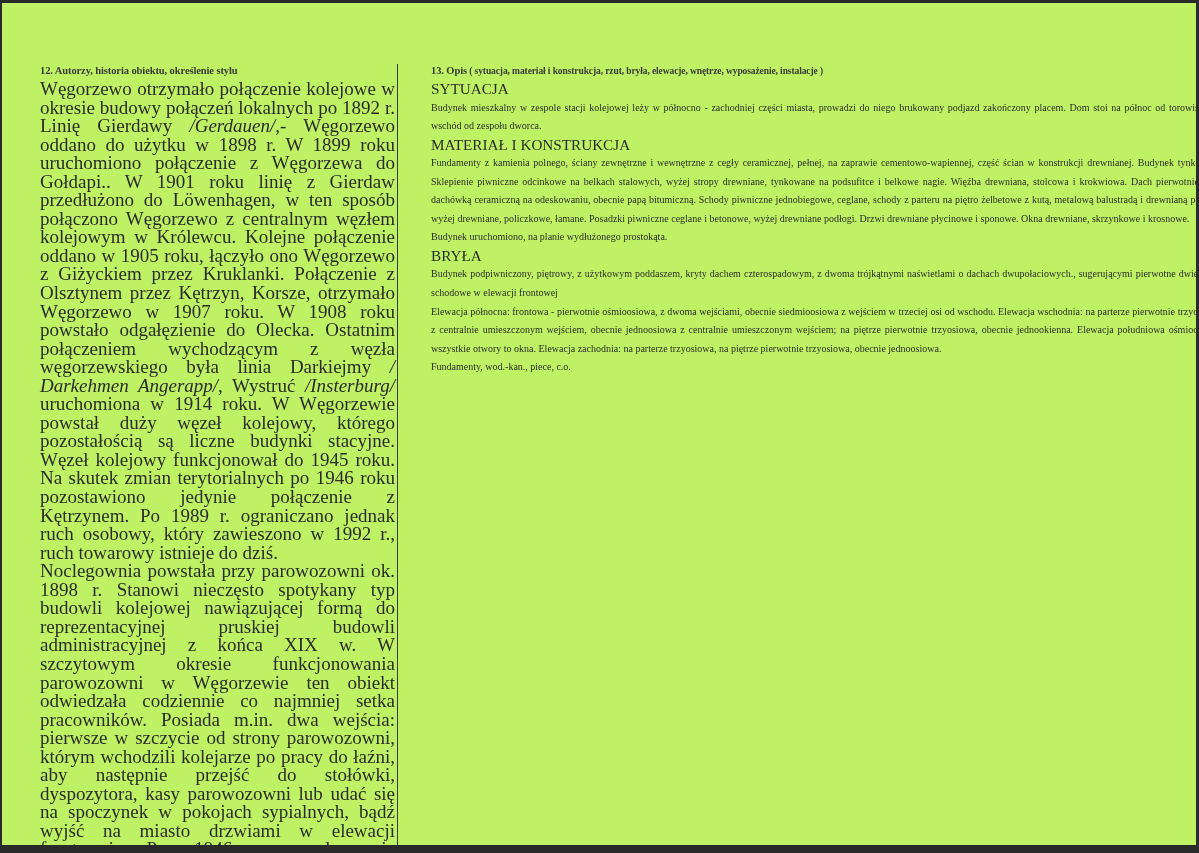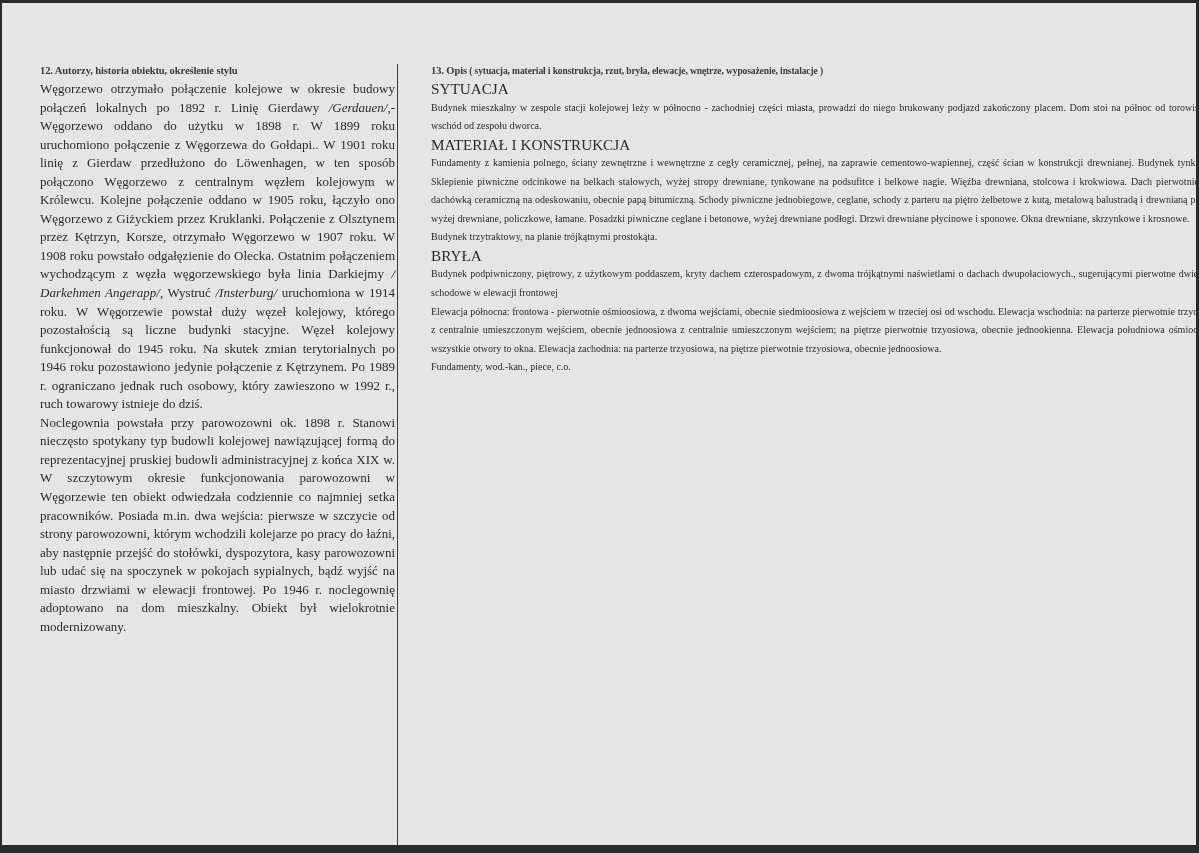--- a/index.html
+++ b/index.html
@@ -9,21 +9,21 @@
       height: 853px;
       overflow: hidden;
       background: #2a2a2a;
     }
     .page {
       position: absolute;
       left: 2px;
       top: 3px;
       width: 1194px;
       height: 846px;
-      background: #e5e5e5;
+      background: #bef264;
       overflow: hidden;
     }
     .col {
       position: absolute;
       font-family: "Liberation Serif", "DejaVu Serif", serif;
       color: #2b2b2b;
     }
     .col-left {
       left: 38px;
       top: 61px;
@@ -45,21 +45,21 @@
       color: #3a3a3a;
       line-height: 14px;
       height: 16px;
       letter-spacing: -0.1px;
     }
     .hdr .note {
       font-weight: bold;
       font-size: 9.5px;
     }
     .body-text {
-      font-size: 13px;
+      font-size: 19px;
       line-height: 18.55px;
       text-align: justify;
       margin: 0;
     }
     .right-text {
       font-size: 10px;
       line-height: 18.55px;
       text-align: justify;
       margin: 0;
     }
@@ -97,21 +97,21 @@
       </div>
   </div>
 
   <div class="col col-right">
     <div class="hdr"><span>13. Opis</span><span class="note"> ( sytuacja, materiał i konstrukcja, rzut, bryła, elewacje, wnętrze, wyposażenie, instalacje )</span></div>
     <div id="right-sections">
         <div class="section-title">SYTUACJA</div>
         <p class="right-text"><span>Budynek mieszkalny w zespole stacji kolejowej leży w północno - zachodniej części miasta, prowadzi do niego brukowany podjazd zakończony placem. Dom stoi na północ od torowiska, na wschód od zespołu dworca.</span></p>
         <div class="section-title">MATERIAŁ I KONSTRUKCJA</div>
         <p class="right-text"><span>Fundamenty z kamienia polnego, ściany zewnętrzne i wewnętrzne z cegły ceramicznej, pełnej, na zaprawie cementowo-wapiennej, część ścian w konstrukcji drewnianej. Budynek tynkowany. Sklepienie piwniczne odcinkowe na belkach stalowych, wyżej stropy drewniane, tynkowane na podsufitce i belkowe nagie. Więźba drewniana, stolcowa i krokwiowa. Dach pierwotnie kryty dachówką ceramiczną na odeskowaniu, obecnie papą bitumiczną. Schody piwniczne jednobiegowe, ceglane, schody z parteru na piętro  żelbetowe z kutą, metalową balustradą i drewnianą poręczą, wyżej drewniane, policzkowe, łamane. Posadzki piwniczne ceglane i betonowe, wyżej drewniane podłogi. Drzwi drewniane płycinowe i sponowe. Okna drewniane, skrzynkowe i krosnowe.</span></p>
-        <p class="right-text"><span>Budynek trzytraktowy, na planie trójkątnymi  prostokąta.</span></p>
+        <p class="right-text"><span>Budynek uruchomiono, na planie wydłużonego  prostokąta.</span></p>
         <div class="section-title">BRYŁA</div>
         <p class="right-text"><span>Budynek podpiwniczony, piętrowy, z użytkowym poddaszem, kryty dachem czterospadowym, z dwoma trójkątnymi naświetlami o dachach dwupołaciowych., sugerującymi pierwotne dwie klatki schodowe w elewacji frontowej</span></p>
         <p class="right-text"><span class="u">Elewacja północna:</span><span>  frontowa - pierwotnie ośmioosiowa, z dwoma wejściami, obecnie siedmioosiowa  z wejściem w trzeciej osi od wschodu. </span><span class="u">Elewacja wschodnia: </span><span> na parterze pierwotnie trzyosiowa, z centralnie umieszczonym wejściem, obecnie jednoosiowa z centralnie umieszczonym wejściem; na piętrze pierwotnie trzyosiowa, obecnie jednookienna. </span><span class="u">Elewacja południowa</span><span> ośmioosiowa, wszystkie otwory to okna. </span><span class="u">Elewacja zachodnia:</span><span>  na parterze trzyosiowa, na piętrze pierwotnie trzyosiowa, obecnie jednoosiowa.</span></p>
         <p class="right-text"><span>Fundamenty, wod.-kan., piece, c.o.</span></p>
       </div>
   </div>
 
   <div class="bottom-edge"></div>
 </div>
 

